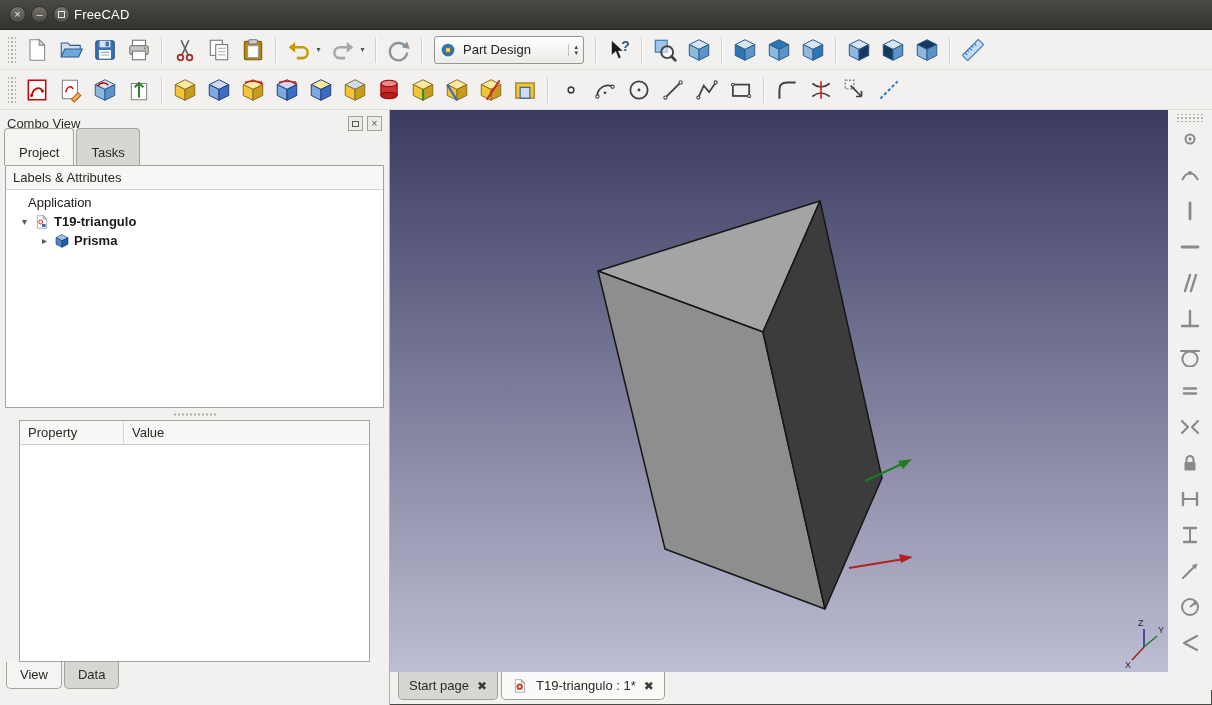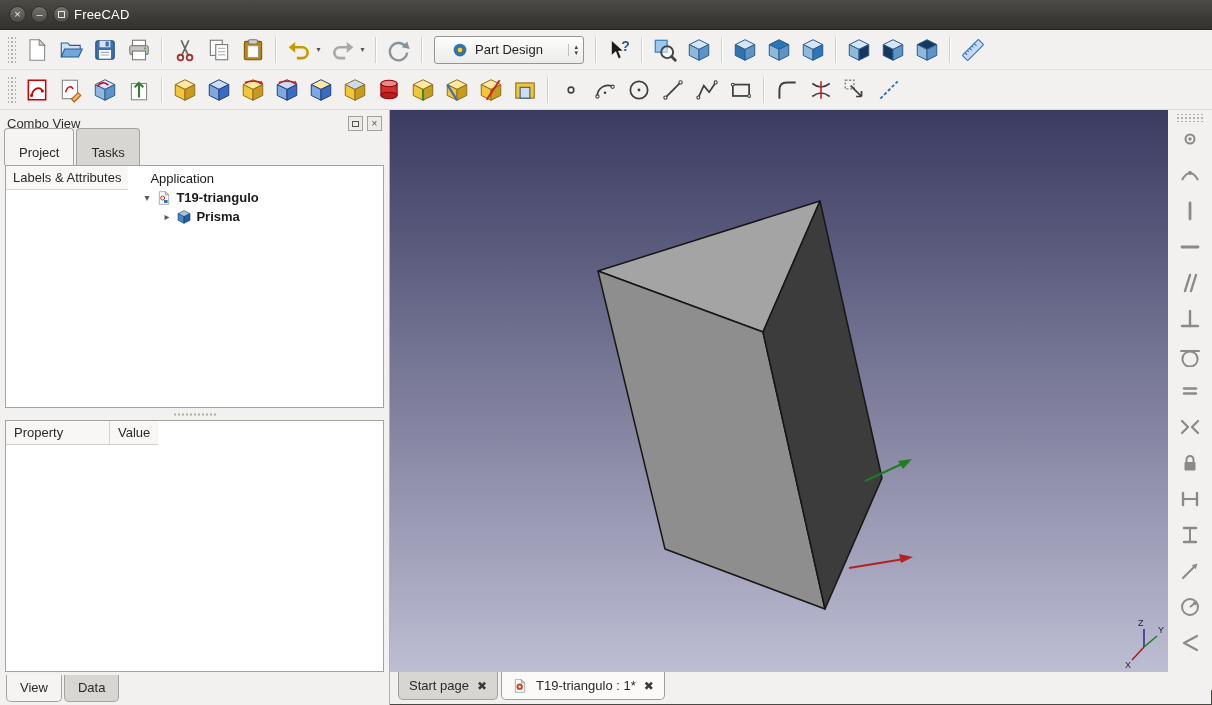--- a/index.html
+++ b/index.html
@@ -27,61 +27,61 @@
     border-radius:3px;flex:0 0 auto}
   .tb-btn svg{width:26px;height:26px}
   .tb-handle{width:8px;height:26px;margin:0 4px;flex:0 0 auto;
     background-image:radial-gradient(circle,#b4b2ad 1px,transparent 1.3px);
     background-size:4px 4px;background-position:center}
   .tb-sep{width:2px;height:26px;margin:0 5px;flex:0 0 auto;
     border-left:1px solid #d2d0cb;border-right:1px solid #fdfdfc}
   .dd{font-size:8px;color:#55534e;width:11px;text-align:center;margin:0 2px 0 -3px;flex:0 0 auto}
   .wb-select{display:inline-flex;align-items:center;height:28px;min-width:150px;
     background:linear-gradient(#fefefe,#ebebe9);border:1px solid #97958f;border-radius:3px;
-    padding:0 5px 0 16px;margin:0 6px;flex:0 0 auto}
+    padding:0 5px 0 4px;margin:0 6px;flex:0 0 auto}
   .wb-ic{display:inline-flex}.wb-ic svg{width:18px;height:18px}
   .wb-text{flex:1;margin-left:6px;color:#222}
   .wb-spin{display:flex;flex-direction:column;font-size:7px;line-height:6px;color:#44423e;
     border-left:1px solid #c3c1bc;padding-left:5px;margin-left:6px}
 
   
   .combo{position:absolute;left:0;top:110px;width:390px;height:595px;background:#f2f1f0;
     border-right:1px solid #b3b1ac;display:flex;flex-direction:column}
   .combo-header{height:27px;display:flex;align-items:center;padding:0 7px;color:#2e2d2a}
   .spacer{flex:1}
   .chbtn{width:15px;height:15px;margin-left:4px;border:1px solid #a3a19b;background:#ecebe8;
     display:inline-flex;align-items:center;justify-content:center;font-size:10px;color:#55534e}
   .chbtn .sq{width:7px;height:6px;border:1px solid #55534e}
   .combo-tabs{height:28px;display:flex;align-items:flex-end;padding-left:4px}
   .ctab{padding:16px 14px 5px;background:#d8d6d2;border:1px solid #a5a39d;border-bottom:none;
     border-radius:4px 4px 0 0;margin-right:2px;color:#2b2a27}
   .ctab.active{background:#f5f4f2;position:relative;z-index:1}
   .tree-frame{margin:0 5px;height:243px;border:1px solid #a5a39d;background:#fff;
-    display:flex;flex-direction:row}
+    display:flex;flex-direction:column}
   .tree-header{height:24px;background:#f8f7f5;border-bottom:1px solid #d8d6d2;
     padding:4px 7px;color:#2b2a27}
   .tree-body{flex:1;background:#fff;padding-top:3px;overflow:hidden}
   .tree-row{display:flex;align-items:center;height:19px;gap:4px;padding-left:22px}
   .tree-row.lvl1{padding-left:13px}
   .tree-row.lvl2{padding-left:33px}
   .exp{width:11px;font-size:10px;color:#5a5855;text-align:center}
   .tic{width:16px;height:16px;display:inline-flex}
   .tic svg{width:16px;height:16px}
   .tlabel.bold{font-weight:bold}
   .splitter{height:12px;display:flex;align-items:center;justify-content:center}
   .grip{width:46px;height:5px;background-image:radial-gradient(circle,#aeaca7 1px,transparent 1.3px);
     background-size:4px 4px;background-position:center}
-  .prop-frame{margin:0 5px;flex:1;border:1px solid #a5a39d;background:#fff;
-    display:flex;flex-direction:row}
+  .prop-frame{margin:0 19px;flex:1;border:1px solid #a5a39d;background:#fff;
+    display:flex;flex-direction:column}
   .prop-header{height:24px;display:flex;background:#f8f7f5;border-bottom:1px solid #cfcdc9}
   .pcol{padding:4px 8px;color:#2b2a27}
   .pcol.c1{width:104px;border-right:1px solid #d8d6d2}
   .pcol.c2{flex:1}
   .prop-body{flex:1;background:#fff}
-  .vd-tabs{height:33px;display:flex;align-items:center;padding:0 0 0 6px}
+  .vd-tabs{height:43px;display:flex;align-items:flex-start;padding:0 0 0 6px}
   .vtab{padding:5px 13px 6px;background:#d8d6d2;border:1px solid #a5a39d;border-top:none;
     border-radius:0 0 5px 5px;margin-right:2px;color:#2b2a27}
   .vtab.active{background:#f5f4f2}
 
   
   .viewport{position:absolute;left:390px;top:110px;width:778px;height:562px}
   .viewport svg{display:block}
 
   
   .right-tb{position:absolute;left:1168px;top:110px;width:44px;height:562px;background:#f2f1f0;

